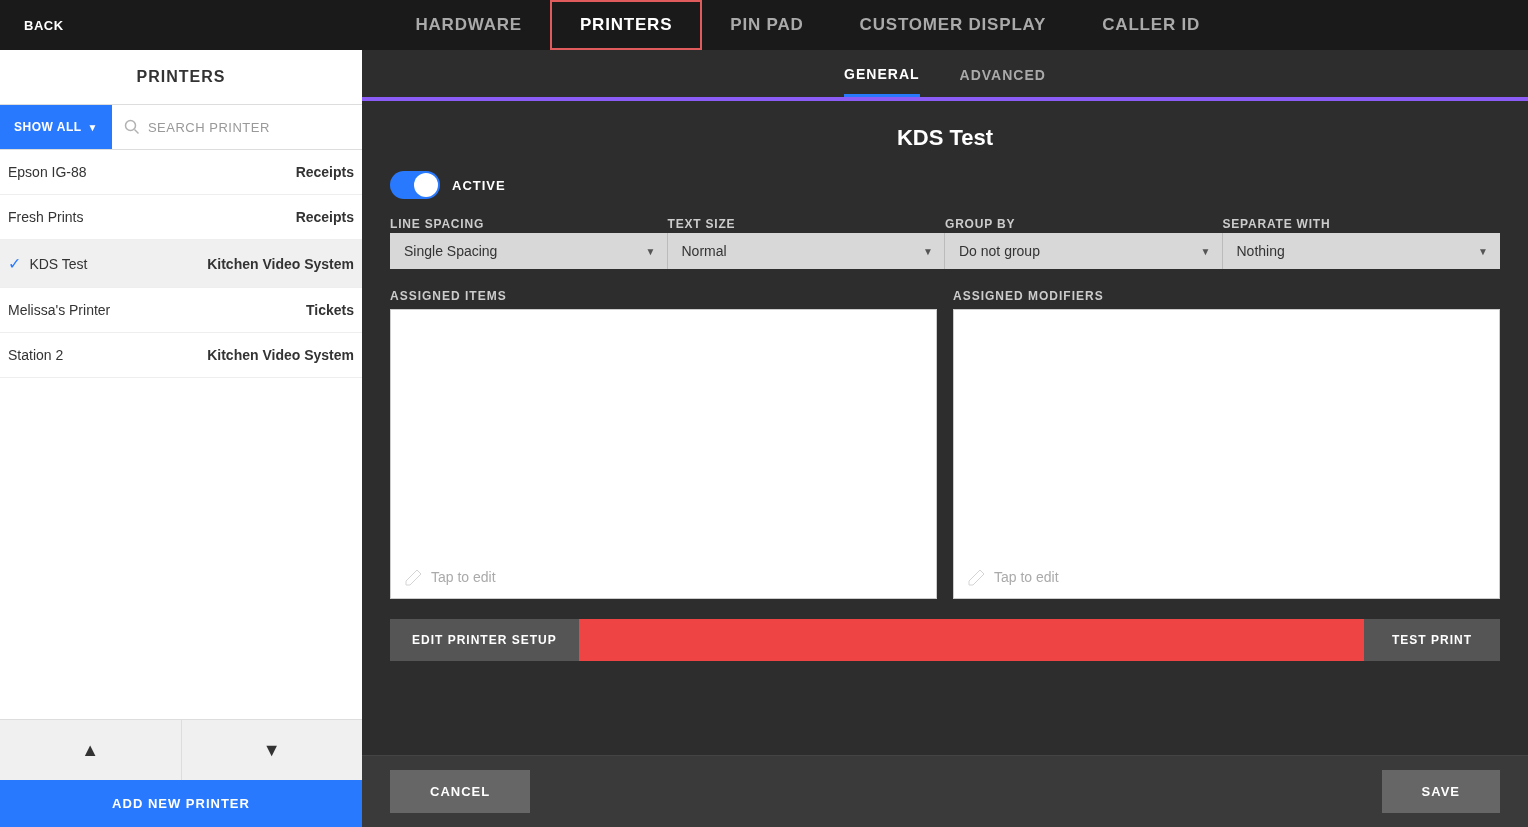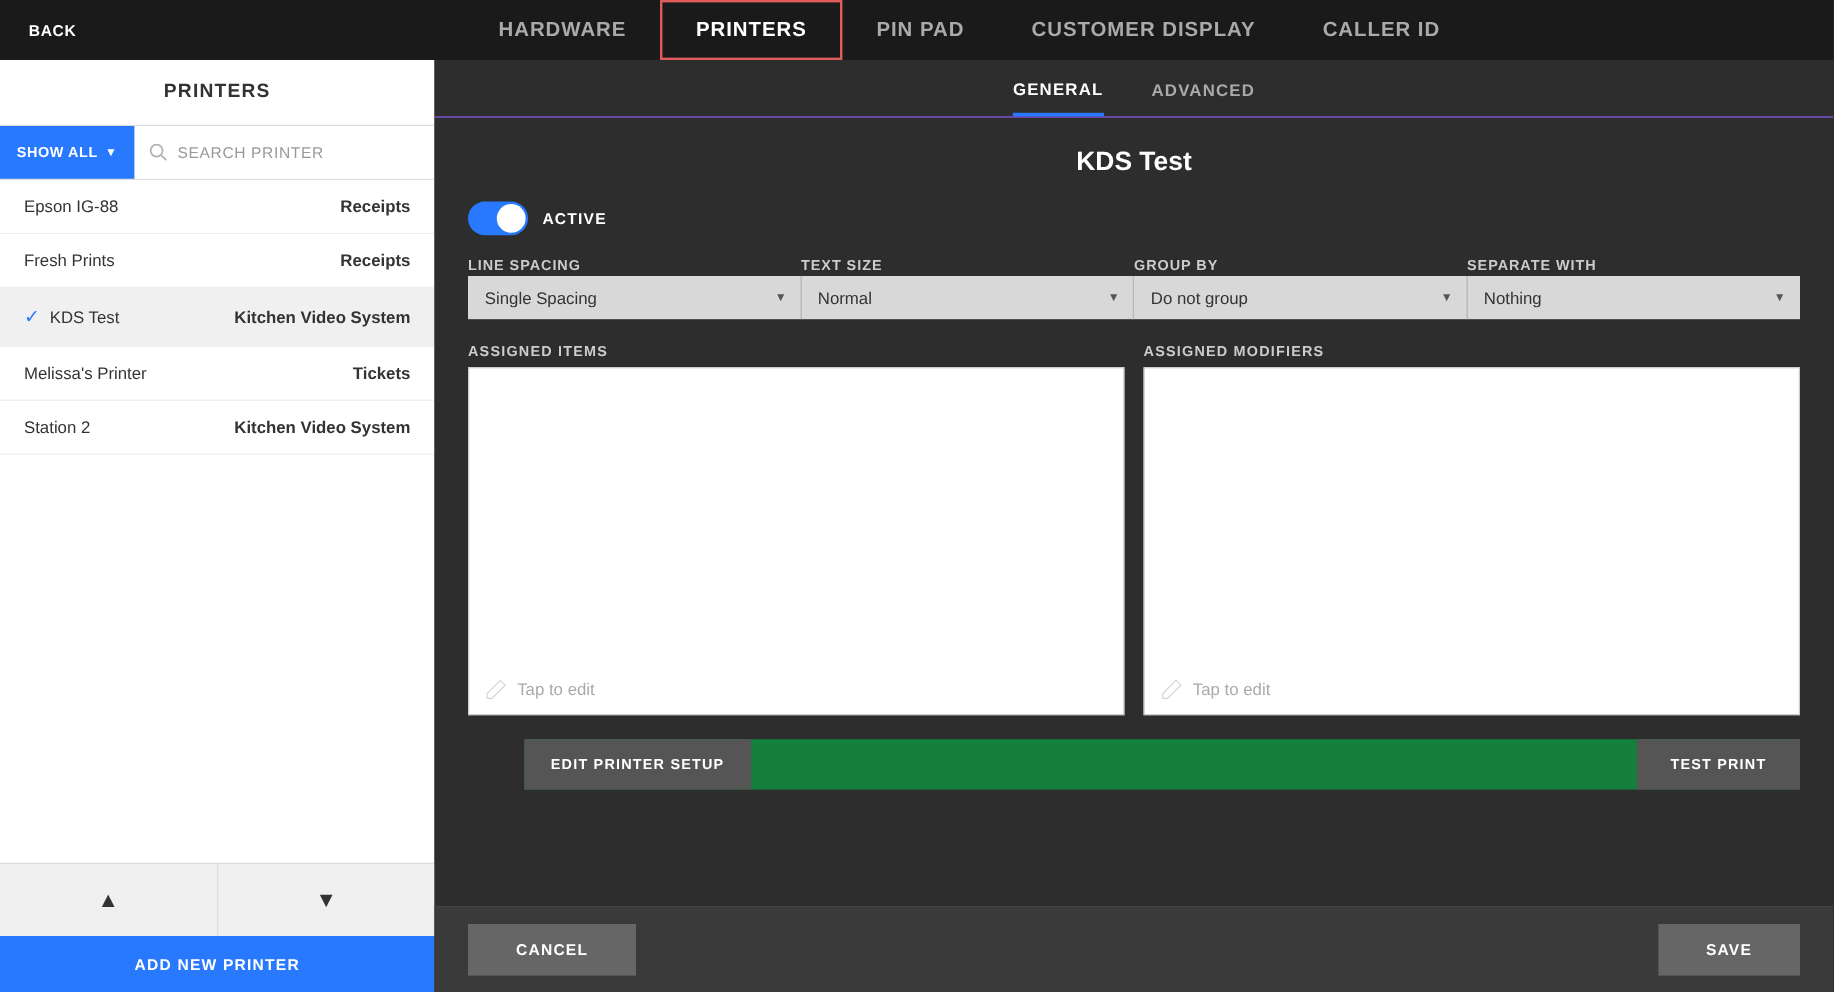--- a/index.html
+++ b/index.html
@@ -110,21 +110,21 @@
     .search-icon-svg { opacity: 0.5; }
     .printer-list {
       flex: 1;
       overflow-y: auto;
       background: #fff;
     }
     .printer-item {
       display: flex;
       align-items: center;
       justify-content: space-between;
-      padding: 14px 20px;
+      padding: 14px 8px;
       border-bottom: 1px solid #eee;
       cursor: pointer;
       font-size: 14px;
     }
     .printer-item.selected { background: #f0f0f0; }
     .printer-item .printer-name { color: #333; display: flex; align-items: center; gap: 8px; }
     .printer-item .printer-type { color: #333; font-weight: 700; font-size: 14px; }
     .printer-item .check-mark { color: #2979ff; font-size: 16px; }
 
     .sidebar-nav-buttons {
@@ -167,21 +167,21 @@
       overflow: hidden;
     }
 
     
     .sub-nav {
       display: flex;
       align-items: center;
       justify-content: center;
       gap: 40px;
       padding: 16px 0 0 0;
-      border-bottom: 1px solid #8b5cf6;
+      border-bottom: 4px solid #8b5cf6;
       margin-bottom: 0;
     }
     .sub-nav-tab {
       font-size: 14px;
       font-weight: 700;
       letter-spacing: 1px;
       color: #aaa;
       padding-bottom: 12px;
       cursor: pointer;
       text-transform: uppercase;
@@ -320,22 +320,21 @@
       text-align: right;
     }
     .pencil-icon { opacity: 0.5; }
 
     
     .bottom-buttons {
       display: flex;
       justify-content: space-between;
       align-items: center;
       padding: 12px 28px;
-      background: #15803d;
-      margin-left: 47px;
+      background: #ef4444;
     }
     .btn-edit-printer {
       background: #555;
       color: #fff;
       font-size: 12px;
       font-weight: 700;
       letter-spacing: 1px;
       padding: 14px 22px;
       cursor: pointer;
       border: none;

